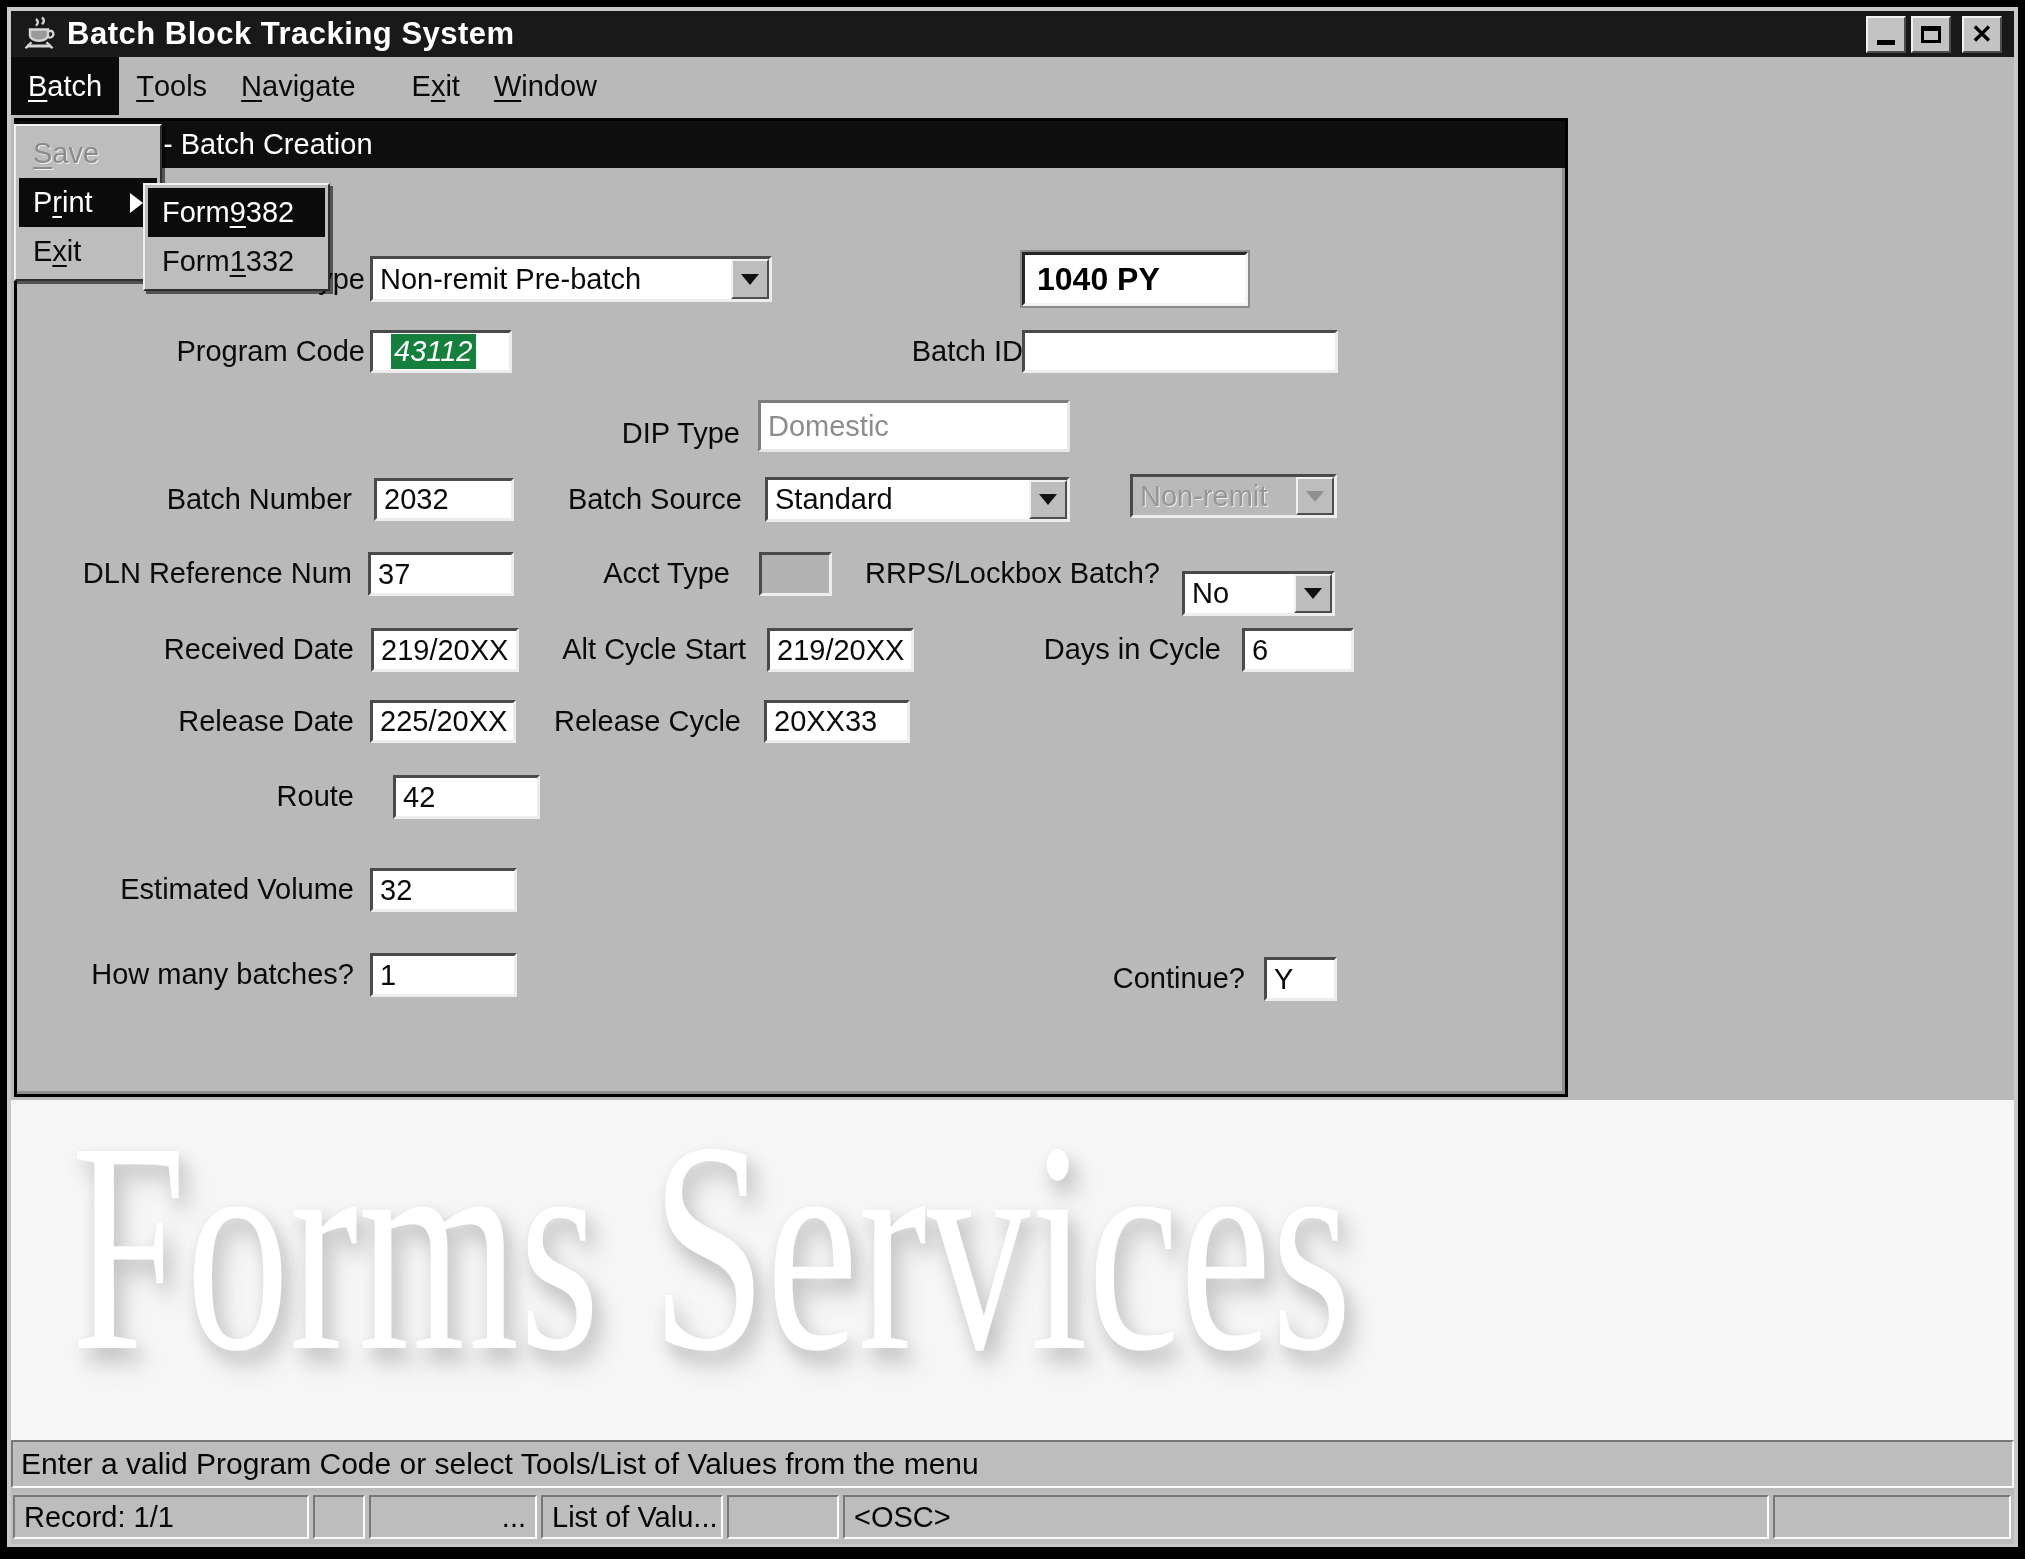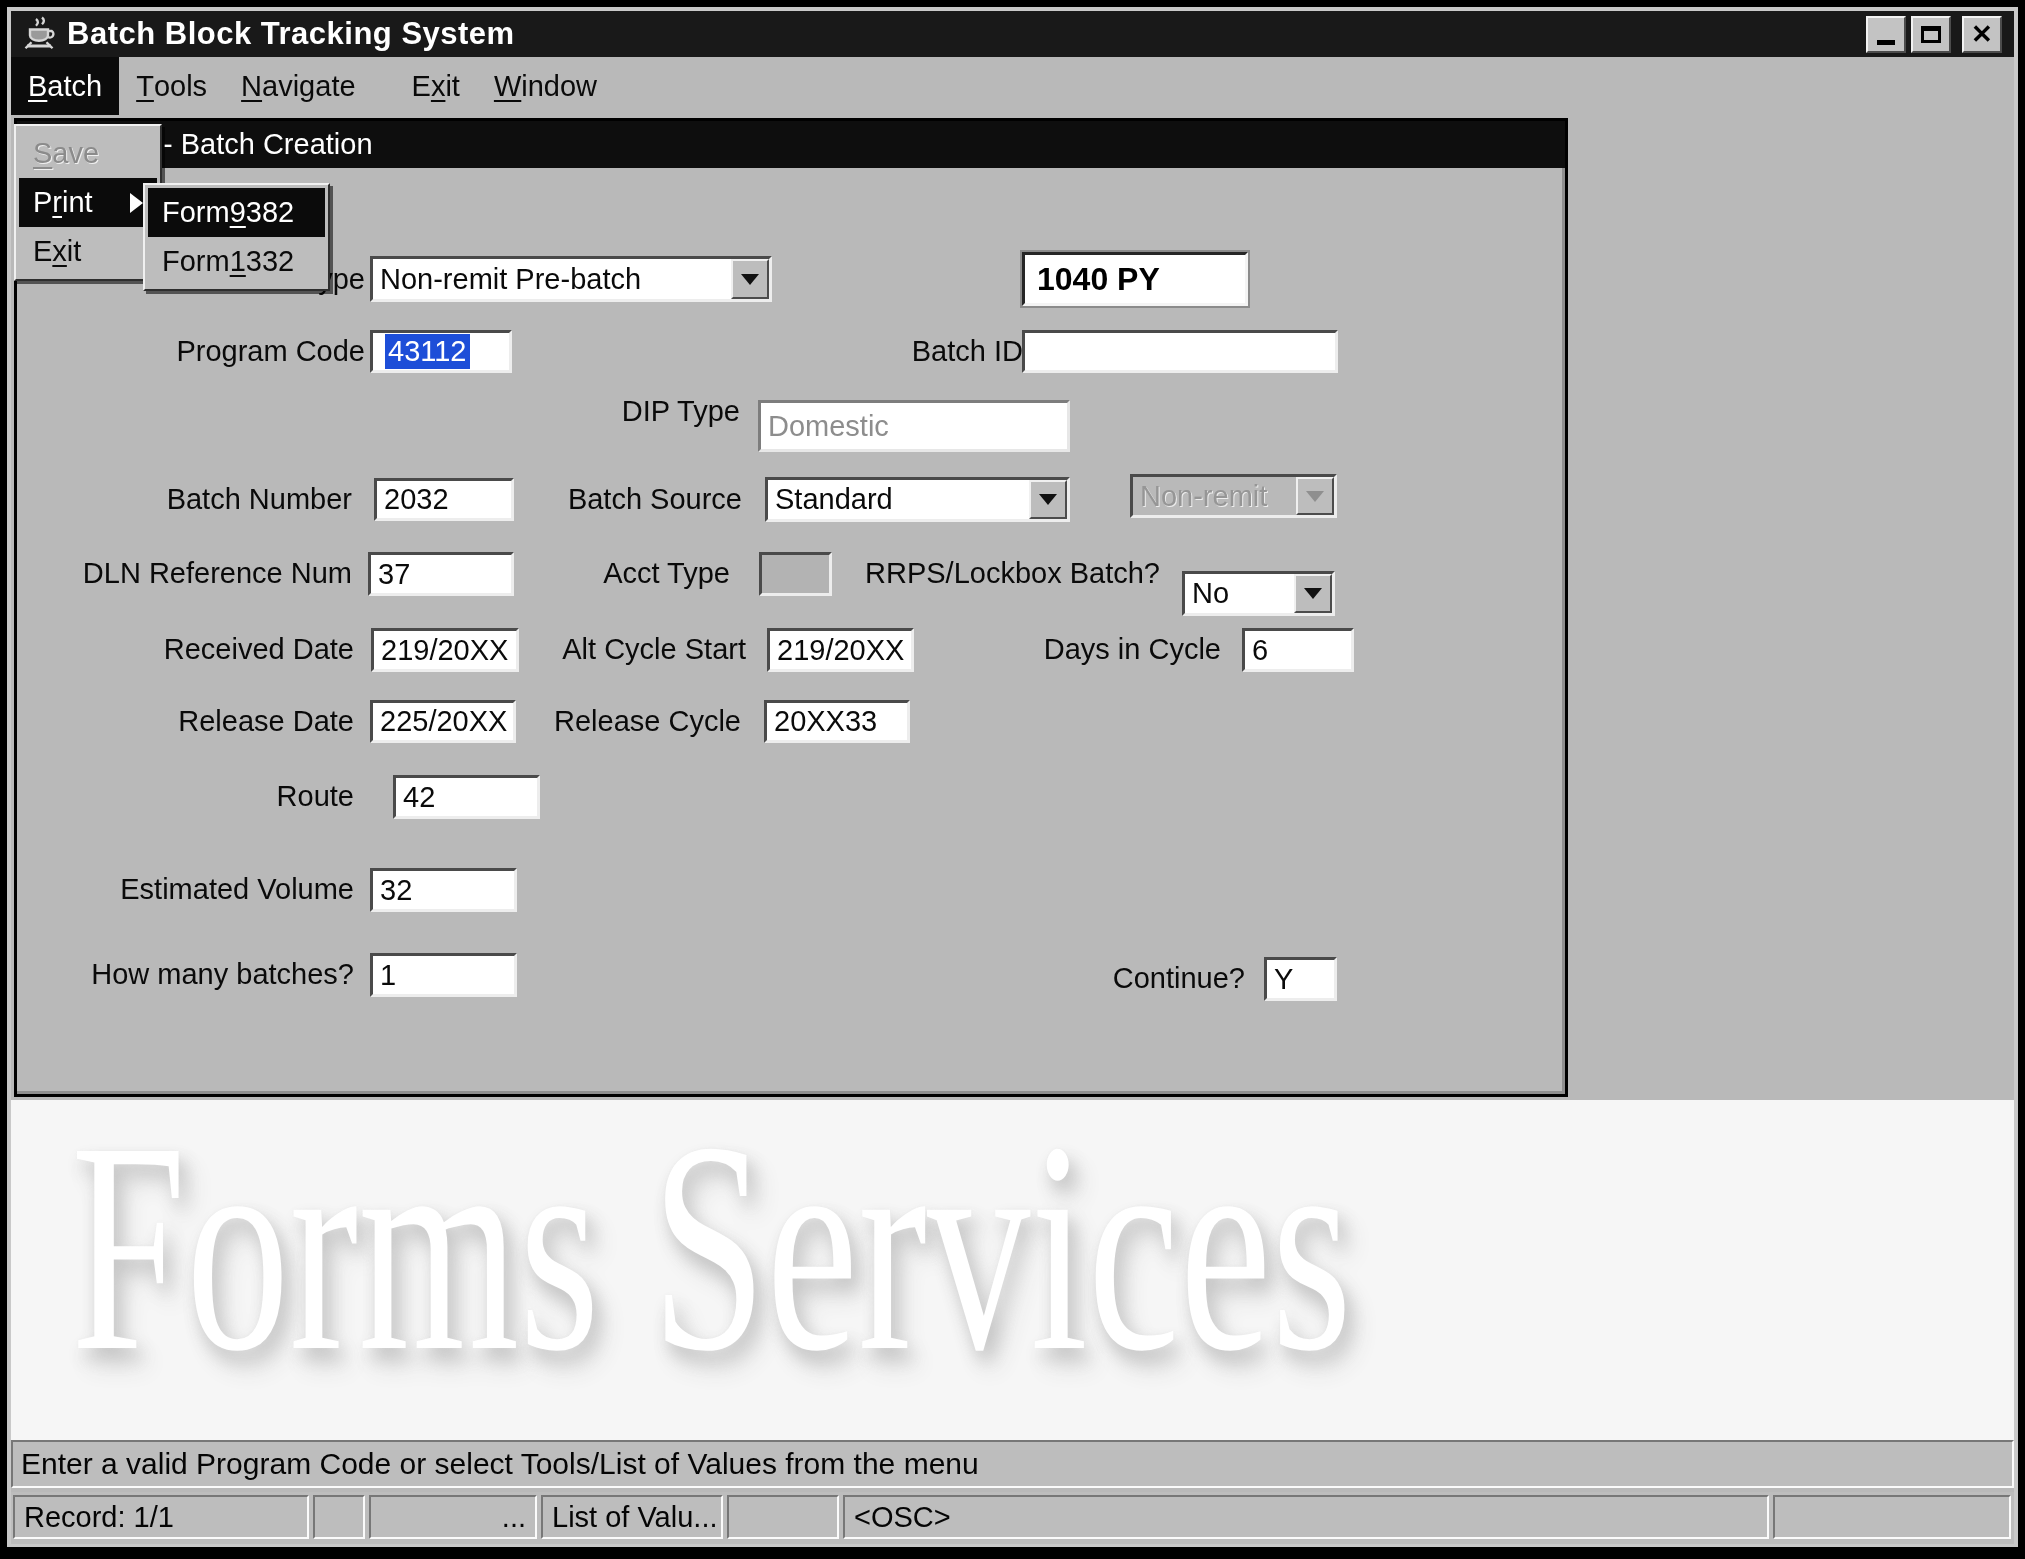--- a/index.html
+++ b/index.html
@@ -38,21 +38,21 @@
             border-bottom:10px solid transparent;border-left:13px solid #fff;}
   
   .formwin{position:absolute;left:14px;top:118px;width:1548px;height:973px;background:#b9b9b9;
            border:3px solid #000;box-shadow:inset -3px -3px 0 #8f8f8f;z-index:5;}
   .formtitle{position:absolute;left:0;top:0;width:100%;height:47px;background:#0e0e0e;color:#fff;
              font-size:29px;line-height:47px;padding-left:146px;box-sizing:border-box;}
   .lbl{position:absolute;text-align:right;font-size:29px;color:#0a0a0a;white-space:nowrap;line-height:44px;height:44px;}
   .field{position:absolute;background:#fff;border:3px solid;border-color:#4a4a4a #ededed #ededed #4a4a4a;
          box-sizing:border-box;font-size:29px;color:#0a0a0a;display:flex;align-items:center;
          padding-left:7px;overflow:hidden;white-space:nowrap;}
-  .field .sel{background:#1d4ed8;color:#fff;margin-left:10px;padding:1px 3px;}
+  .field .sel{background:#15803d;color:#fff;margin-left:16px;padding:1px 3px;font-style:italic;}
   .field.disabledtxt{color:#8d8d8d;border-color:#7d7d7d #e7e7e7 #e7e7e7 #7d7d7d;}
   .field.grayfill{background:#b3b3b3;}
   .combo{position:absolute;border:3px solid;border-color:#4a4a4a #ededed #ededed #4a4a4a;
          box-sizing:border-box;display:flex;background:#fff;}
   .combo .ctext{flex:1;font-size:29px;color:#0a0a0a;display:flex;align-items:center;
                 padding-left:7px;overflow:hidden;white-space:nowrap;}
   .combo .cbtn{width:38px;background:#bdbdbd;border:2px solid;border-color:#f0f0f0 #4c4c4c #4c4c4c #f0f0f0;
                display:flex;align-items:center;justify-content:center;box-sizing:border-box;flex:0 0 auto;}
   .tri{width:0;height:0;border-left:9px solid transparent;border-right:9px solid transparent;
        border-top:11px solid #111;}
@@ -133,21 +133,21 @@
 
     <div class="lbl" style="left:100px;top:208px;width:248px;">Program Code</div>
     <div class="field" style="left:353px;top:209px;width:142px;height:43px;padding-left:2px;">
       <span class="sel">43112</span>
     </div>
     <div class="lbl" style="left:863px;top:208px;width:143px;">Batch ID</div>
     <div class="field" style="left:1005px;top:209px;width:316px;height:43px;">
       <span></span>
     </div>
 
-    <div class="lbl" style="left:590px;top:268px;width:133px;">DIP Type</div>
+    <div class="lbl" style="left:590px;top:290px;width:133px;">DIP Type</div>
     <div class="field disabledtxt" style="left:741px;top:279px;width:312px;height:52px;">
       <span>Domestic</span>
     </div>
 
     <div class="lbl" style="left:103px;top:356px;width:232px;">Batch Number</div>
     <div class="field" style="left:357px;top:357px;width:140px;height:43px;">
       <span>2032</span>
     </div>
     <div class="lbl" style="left:548px;top:356px;width:177px;">Batch Source</div>
     <div class="combo" style="left:748px;top:356px;width:305px;height:45px;">

